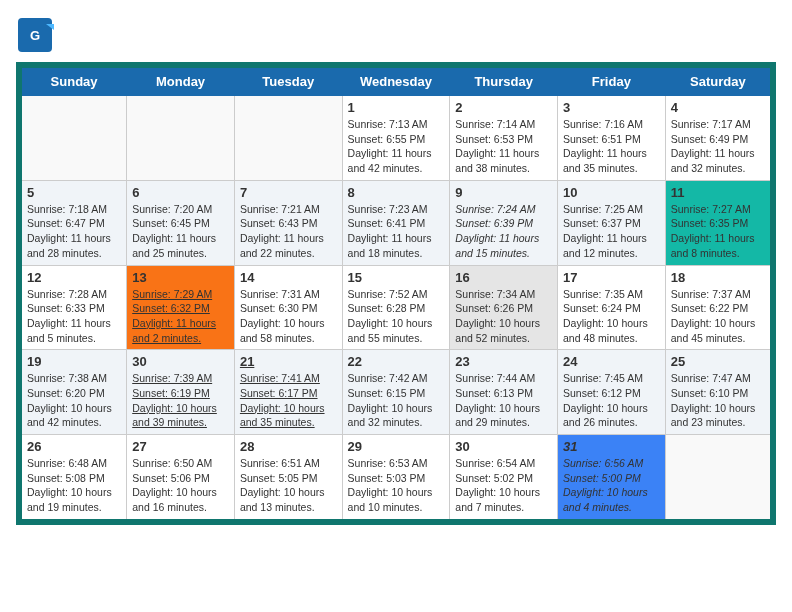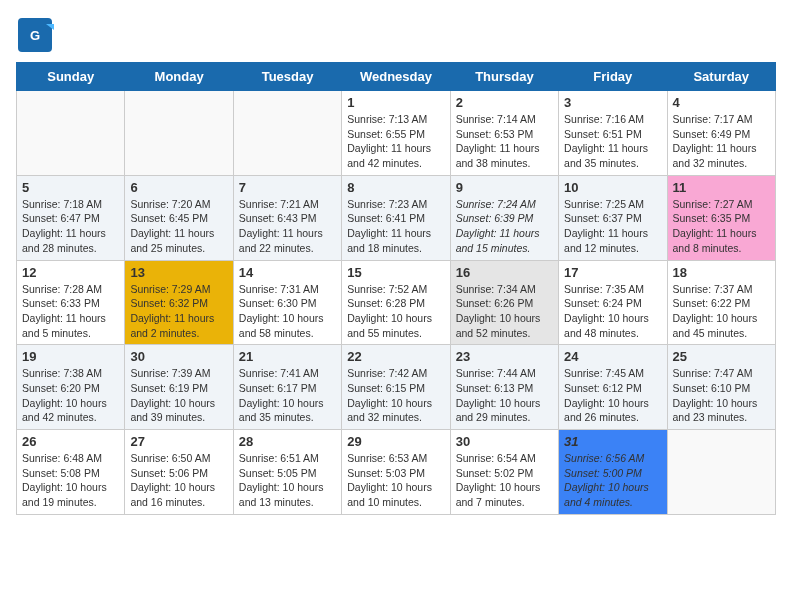--- a/index.html
+++ b/index.html
@@ -29,21 +29,21 @@
       color: #333;
       font-weight: normal;
     }
     .subtitle {
       font-size: 15px;
       color: #333;
     }
     .calendar {
       width: 100%;
       border-collapse: collapse;
-      border: 1px solid #0f766e;
+      border: 6px solid #0f766e;
     }
     .calendar th {
       background-color: #1a6aad;
       color: #fff;
       text-align: center;
       padding: 6px 4px;
       font-size: 13px;
       border: 1px solid #1a6aad;
     }
     .calendar td {
@@ -184,39 +184,39 @@
 Daylight: 11 hours
 and 15 minutes.</div>
         </td>
         <td style="background-color: rgb(240, 244, 248);">
           <div class="day-number">10</div>
           <div class="day-info" style="white-space: pre-line;">Sunrise: 7:25 AM
 Sunset: 6:37 PM
 Daylight: 11 hours
 and 12 minutes.</div>
         </td>
-        <td style="background-color: #f9a8d4;">
+        <td style="background-color: #14b8a6;">
           <div class="day-number">11</div>
           <div class="day-info" style="white-space: pre-line;">Sunrise: 7:27 AM
 Sunset: 6:35 PM
 Daylight: 11 hours
 and 8 minutes.</div>
         </td>
       </tr>
       <tr>
         <td style="background-color: rgb(255, 255, 255);">
           <div class="day-number">12</div>
           <div class="day-info" style="white-space: pre-line;">Sunrise: 7:28 AM
 Sunset: 6:33 PM
 Daylight: 11 hours
 and 5 minutes.</div>
         </td>
-        <td style="background-color: #eab308;">
+        <td style="background-color: #f97316;">
           <div class="day-number">13</div>
-          <div class="day-info" style="white-space: pre-line;">Sunrise: 7:29 AM
+          <div class="day-info" style="white-space: pre-line; text-decoration: underline;">Sunrise: 7:29 AM
 Sunset: 6:32 PM
 Daylight: 11 hours
 and 2 minutes.</div>
         </td>
         <td style="background-color: rgb(255, 255, 255);">
           <div class="day-number">14</div>
           <div class="day-info" style="white-space: pre-line;">Sunrise: 7:31 AM
 Sunset: 6:30 PM
 Daylight: 10 hours
 and 58 minutes.</div>
@@ -253,26 +253,26 @@
       <tr>
         <td style="background-color: rgb(240, 244, 248);">
           <div class="day-number">19</div>
           <div class="day-info" style="white-space: pre-line;">Sunrise: 7:38 AM
 Sunset: 6:20 PM
 Daylight: 10 hours
 and 42 minutes.</div>
         </td>
         <td style="background-color: rgb(240, 244, 248);">
           <div class="day-number">30</div>
-          <div class="day-info" style="white-space: pre-line;">Sunrise: 7:39 AM
+          <div class="day-info" style="white-space: pre-line; text-decoration: underline;">Sunrise: 7:39 AM
 Sunset: 6:19 PM
 Daylight: 10 hours
 and 39 minutes.</div>
         </td>
-        <td style="background-color: rgb(240, 244, 248);">
+        <td style="background-color: rgb(240, 244, 248); text-decoration: underline;">
           <div class="day-number">21</div>
           <div class="day-info" style="white-space: pre-line;">Sunrise: 7:41 AM
 Sunset: 6:17 PM
 Daylight: 10 hours
 and 35 minutes.</div>
         </td>
         <td style="background-color: rgb(240, 244, 248);">
           <div class="day-number">22</div>
           <div class="day-info" style="white-space: pre-line;">Sunrise: 7:42 AM
 Sunset: 6:15 PM

